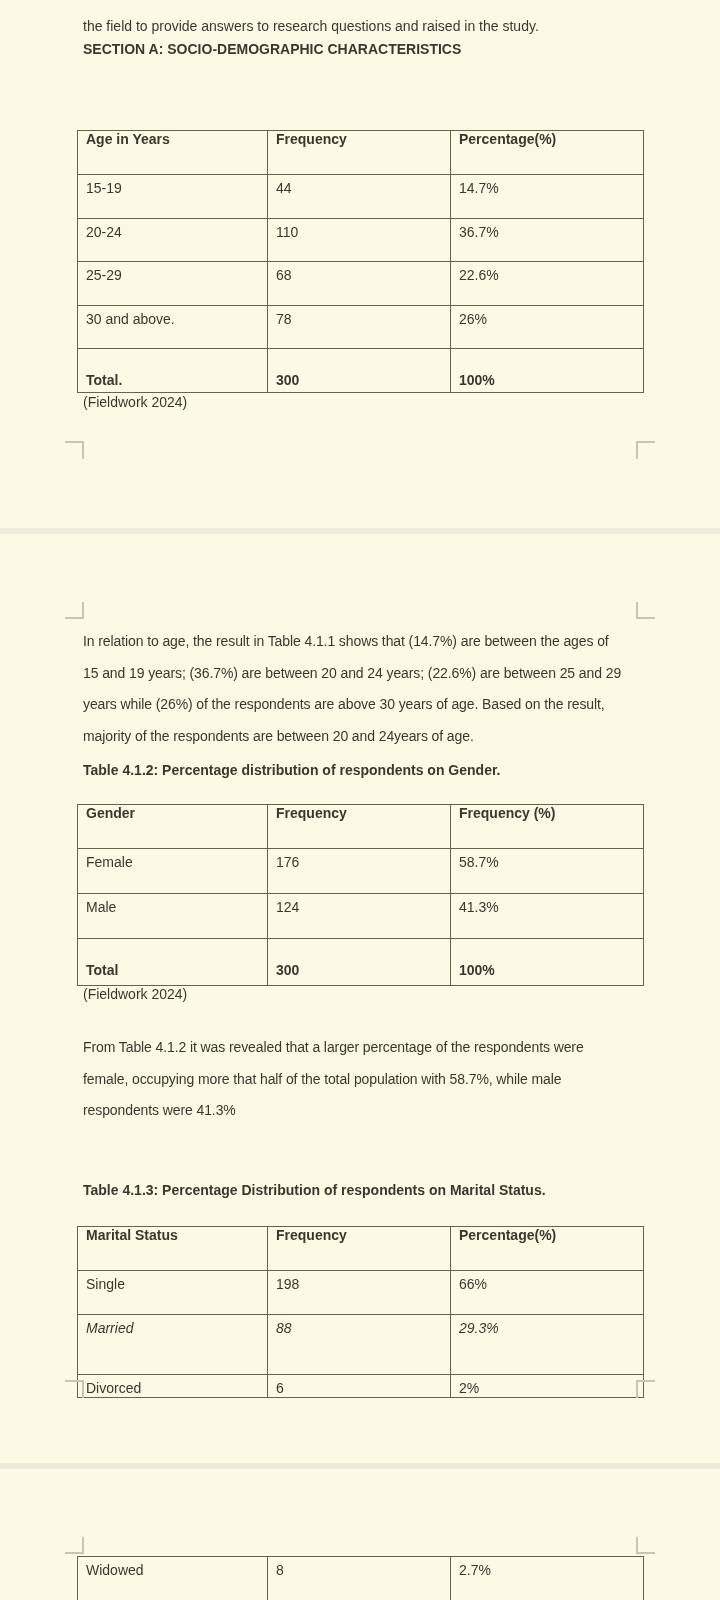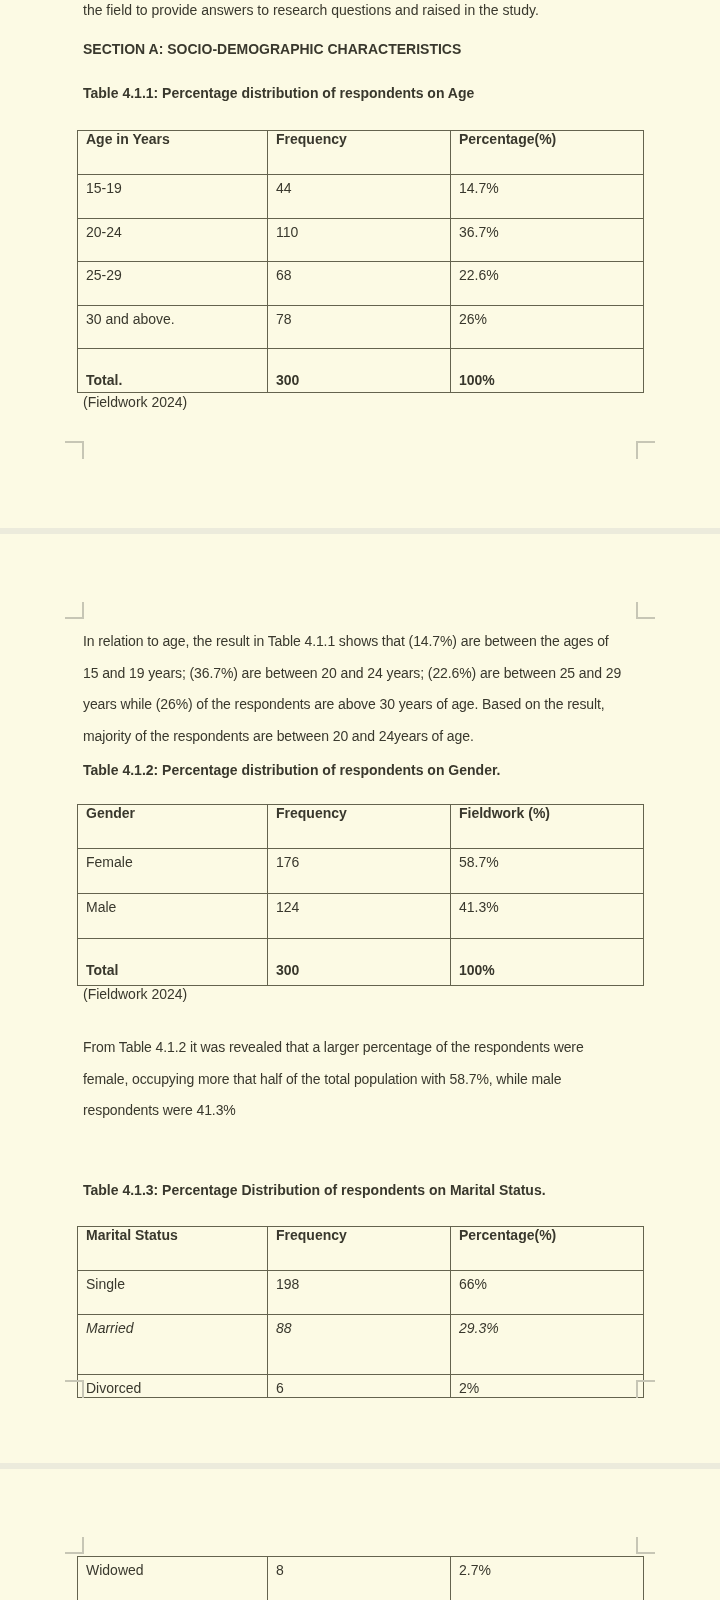--- a/index.html
+++ b/index.html
@@ -48,25 +48,24 @@
   .mark.br{border-top:2px solid var(--boundary_mark);border-left:2px solid var(--boundary_mark);}
   .mark.tl{border-bottom:2px solid var(--boundary_mark);border-right:2px solid var(--boundary_mark);height:17px;}
   .mark.tr{border-bottom:2px solid var(--boundary_mark);border-left:2px solid var(--boundary_mark);height:17px;}
 </style>
 </head>
 <body>
 
 <div class="doc">
 
   <section class="page" style="height:528px">
-    <div class="abs" style="top:2px">the field to provide answers to research questions and raised in the study.</div>
+    <div class="abs" style="top:18px">the field to provide answers to research questions and raised in the study.</div>
 
     <div class="abs bold" style="top:41px">SECTION A: SOCIO-DEMOGRAPHIC CHARACTERISTICS</div>
 
-    <div class="abs bold" style="top:85px">Table 4.1.1: Percentage distribution of respondents on Age</div>
 
     <table class="dtable" style="top:130px">
       <colgroup>
           <col style="width:190px">
           <col style="width:183px">
           <col style="width:193px">
         </colgroup>
       <thead>
         <tr>
             <th>Age in Years</th>
@@ -129,21 +128,21 @@
     <table class="dtable" style="top:270px">
       <colgroup>
           <col style="width:190px">
           <col style="width:183px">
           <col style="width:193px">
         </colgroup>
       <thead>
         <tr>
             <th>Gender</th>
             <th>Frequency</th>
-            <th>Fieldwork (%)</th>
+            <th>Frequency (%)</th>
           </tr>
       </thead>
       <tbody>
           <tr style="height: 45px;">
             <td>Female</td>
             <td>176</td>
             <td>58.7%</td>
           </tr>
           <tr style="height: 45px;">
             <td>Male</td>

